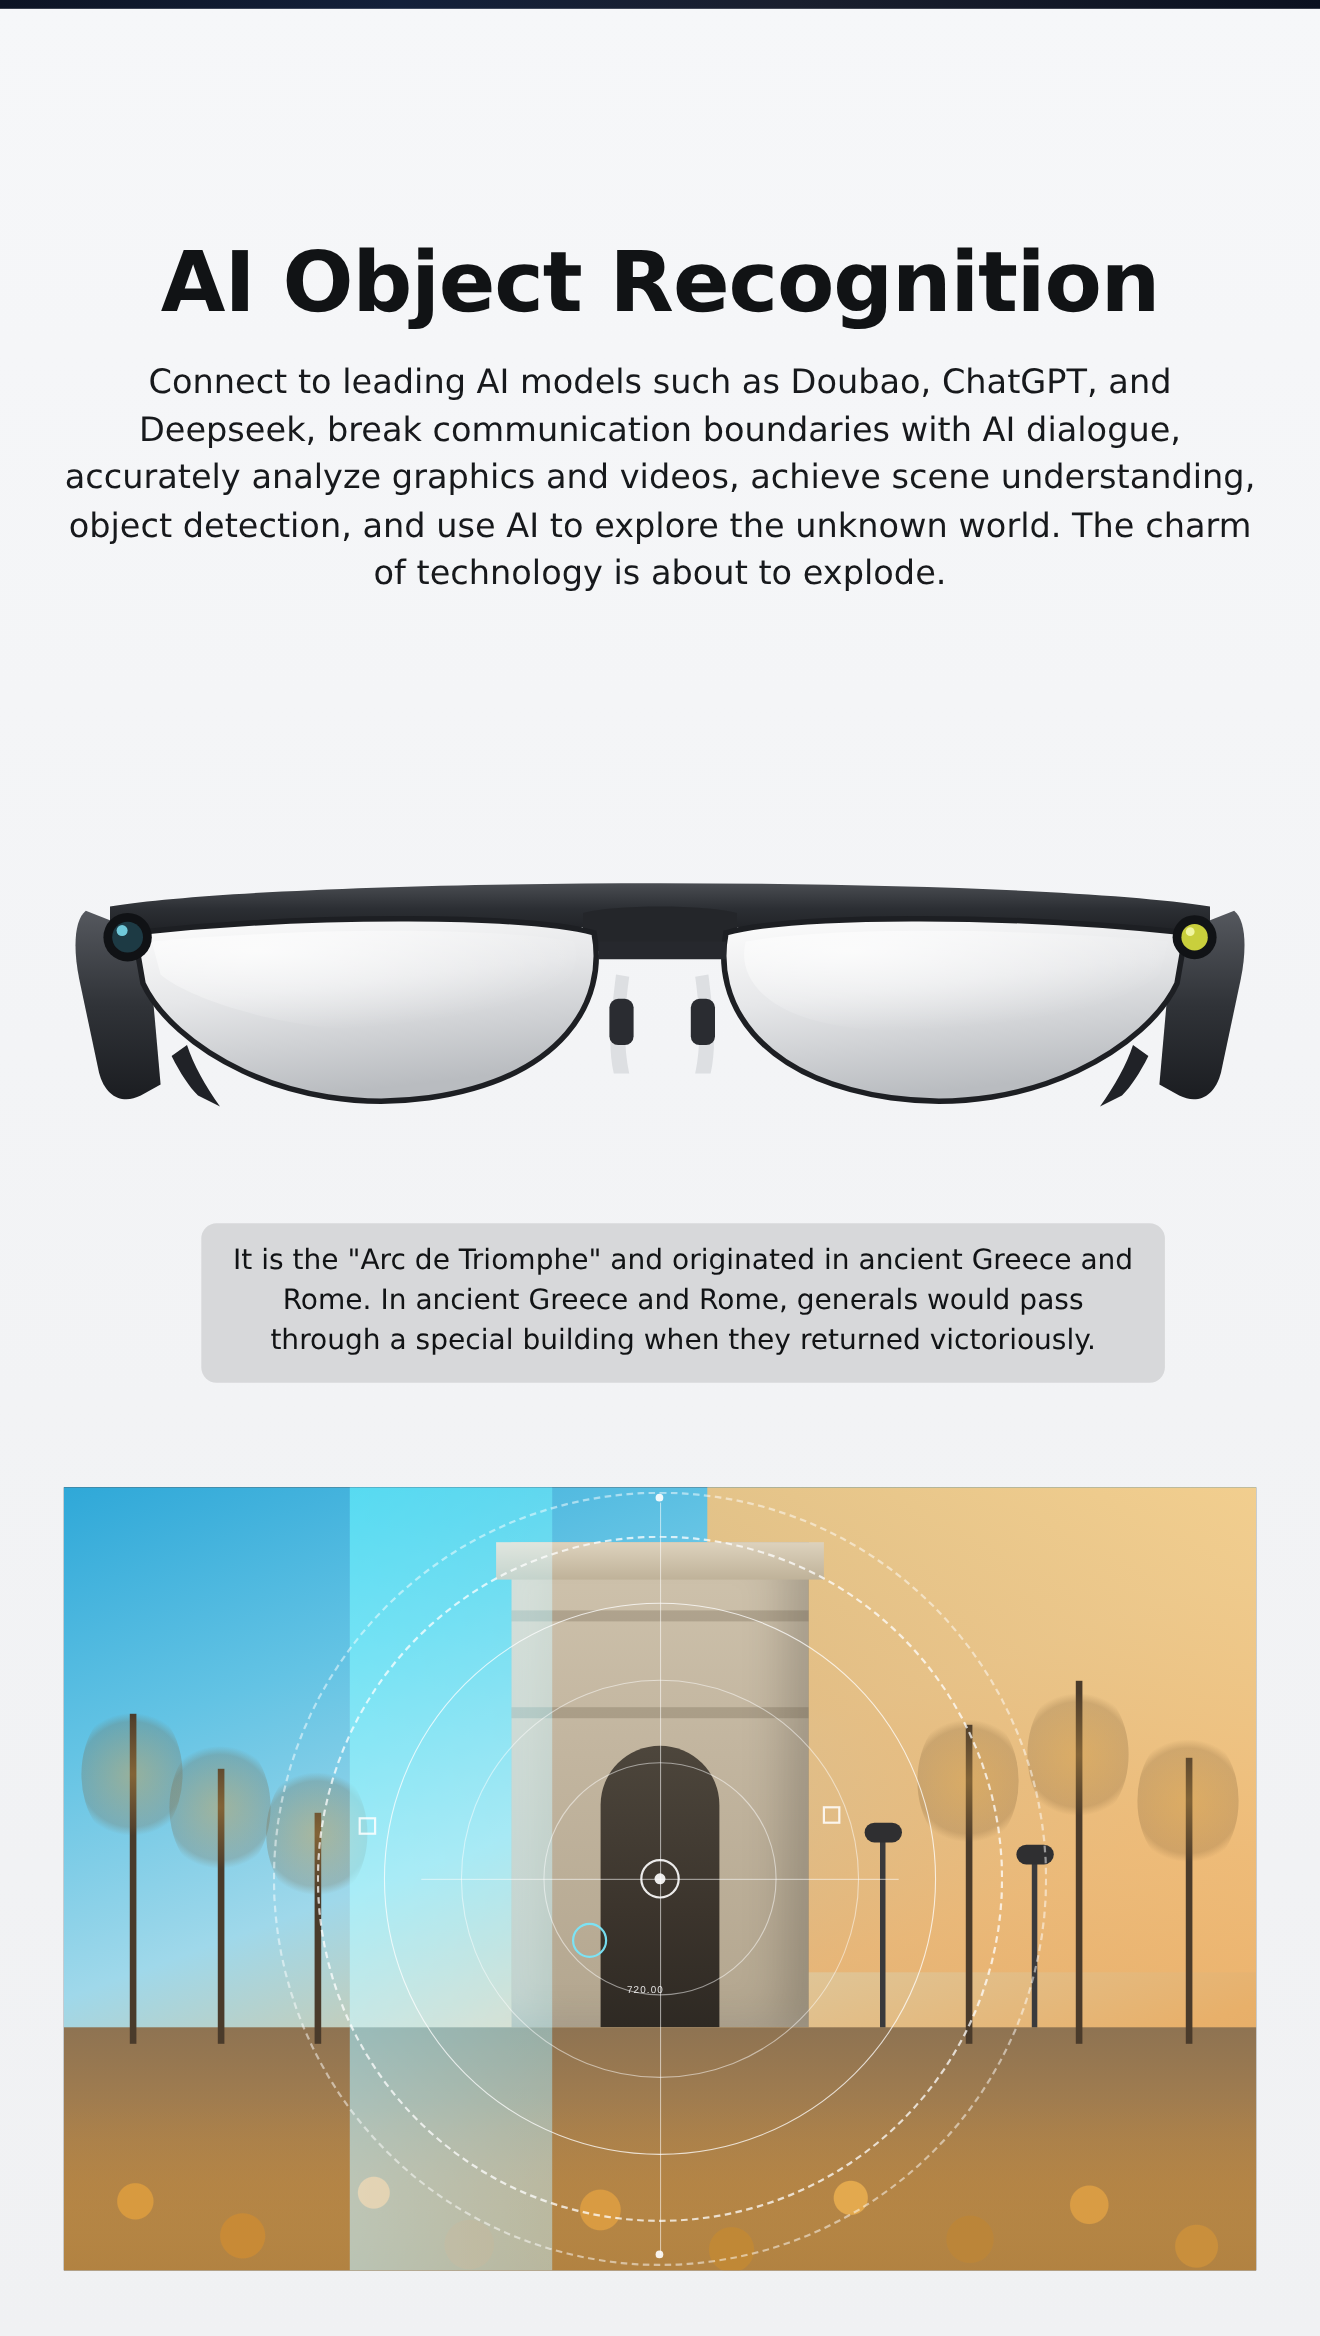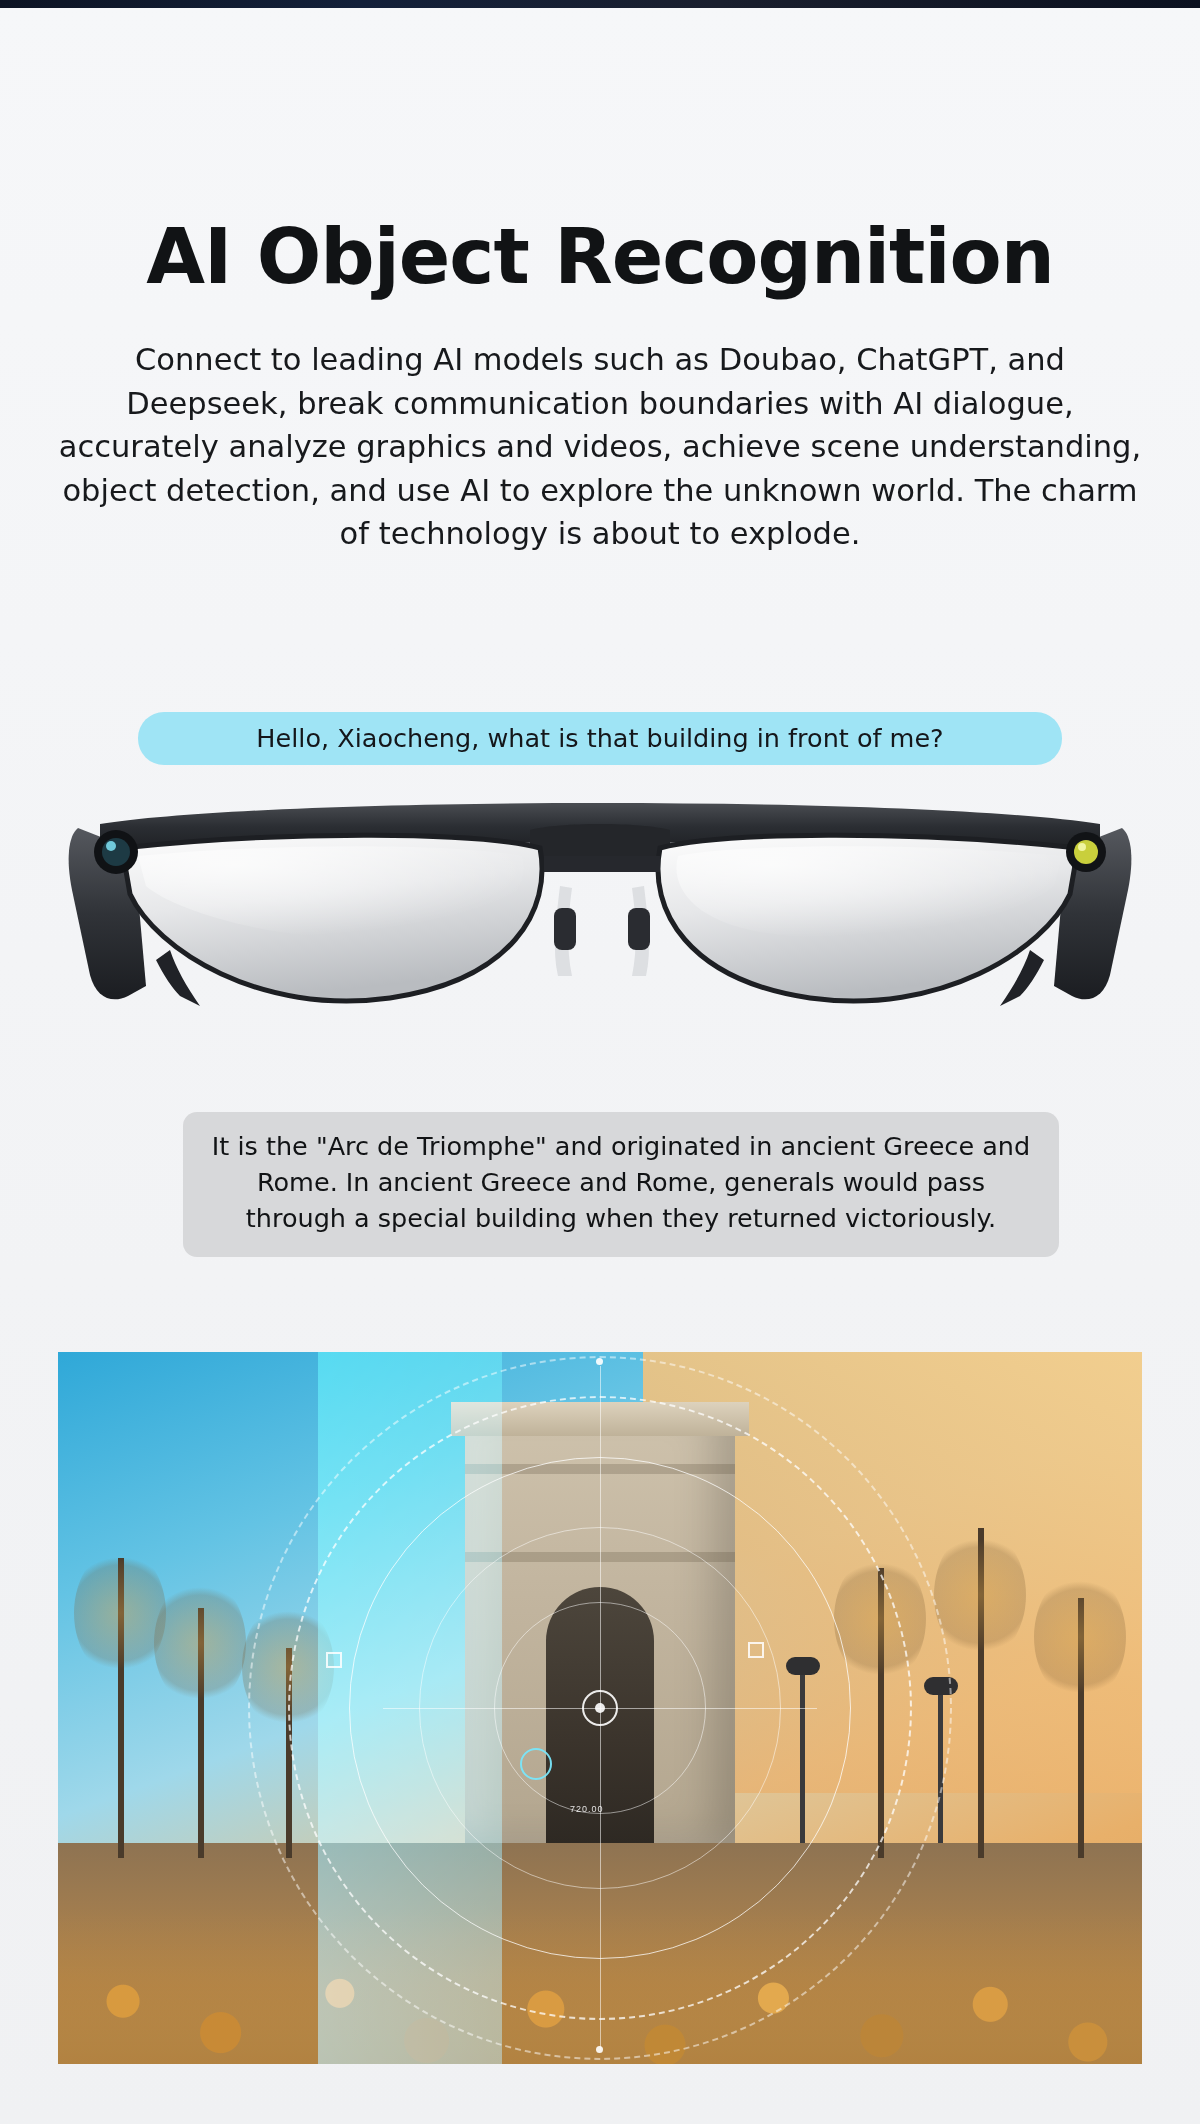--- a/index.html
+++ b/index.html
@@ -37,21 +37,21 @@
     text-align: center;
     font-size: 76px;
     font-weight: bold;
     letter-spacing: -1px;
     color: #111315;
     line-height: 1;
   }
 
   .subtext {
     position: absolute;
-    top: 300px;
+    top: 288px;
     left: 50px;
     width: 1100px;
     text-align: center;
     font-size: 30.5px;
     line-height: 1.43;
     color: #17191c;
     margin-top: 38px;
   }
 
   
@@ -261,21 +261,20 @@
 <body>
 
 <div class="page">
 
   <div class="topstrip"></div>
 
   <h1 class="headline">AI Object Recognition</h1>
 
   <p class="subtext">Connect to leading AI models such as Doubao, ChatGPT, and Deepseek, break communication boundaries with AI dialogue, accurately analyze graphics and videos, achieve scene understanding, object detection, and use AI to explore the unknown world. The charm of technology is about to explode.</p>
 
-  <div class="bubble-user">Hello, Xiaocheng, what is that building in front of me?</div>
 
   <div class="glasses-wrap">
     <svg viewBox="0 0 1080 290" width="1080" height="290" xmlns="http://www.w3.org/2000/svg">
       <defs>
         <linearGradient id="lensG" x1="0" y1="0" x2="0.3" y2="1">
           <stop offset="0%" stop-color="#fdfdfd"></stop>
           <stop offset="45%" stop-color="#e6e7e9"></stop>
           <stop offset="100%" stop-color="#b9bcc0"></stop>
         </linearGradient>
         <linearGradient id="frameG" x1="0" y1="0" x2="0" y2="1">

